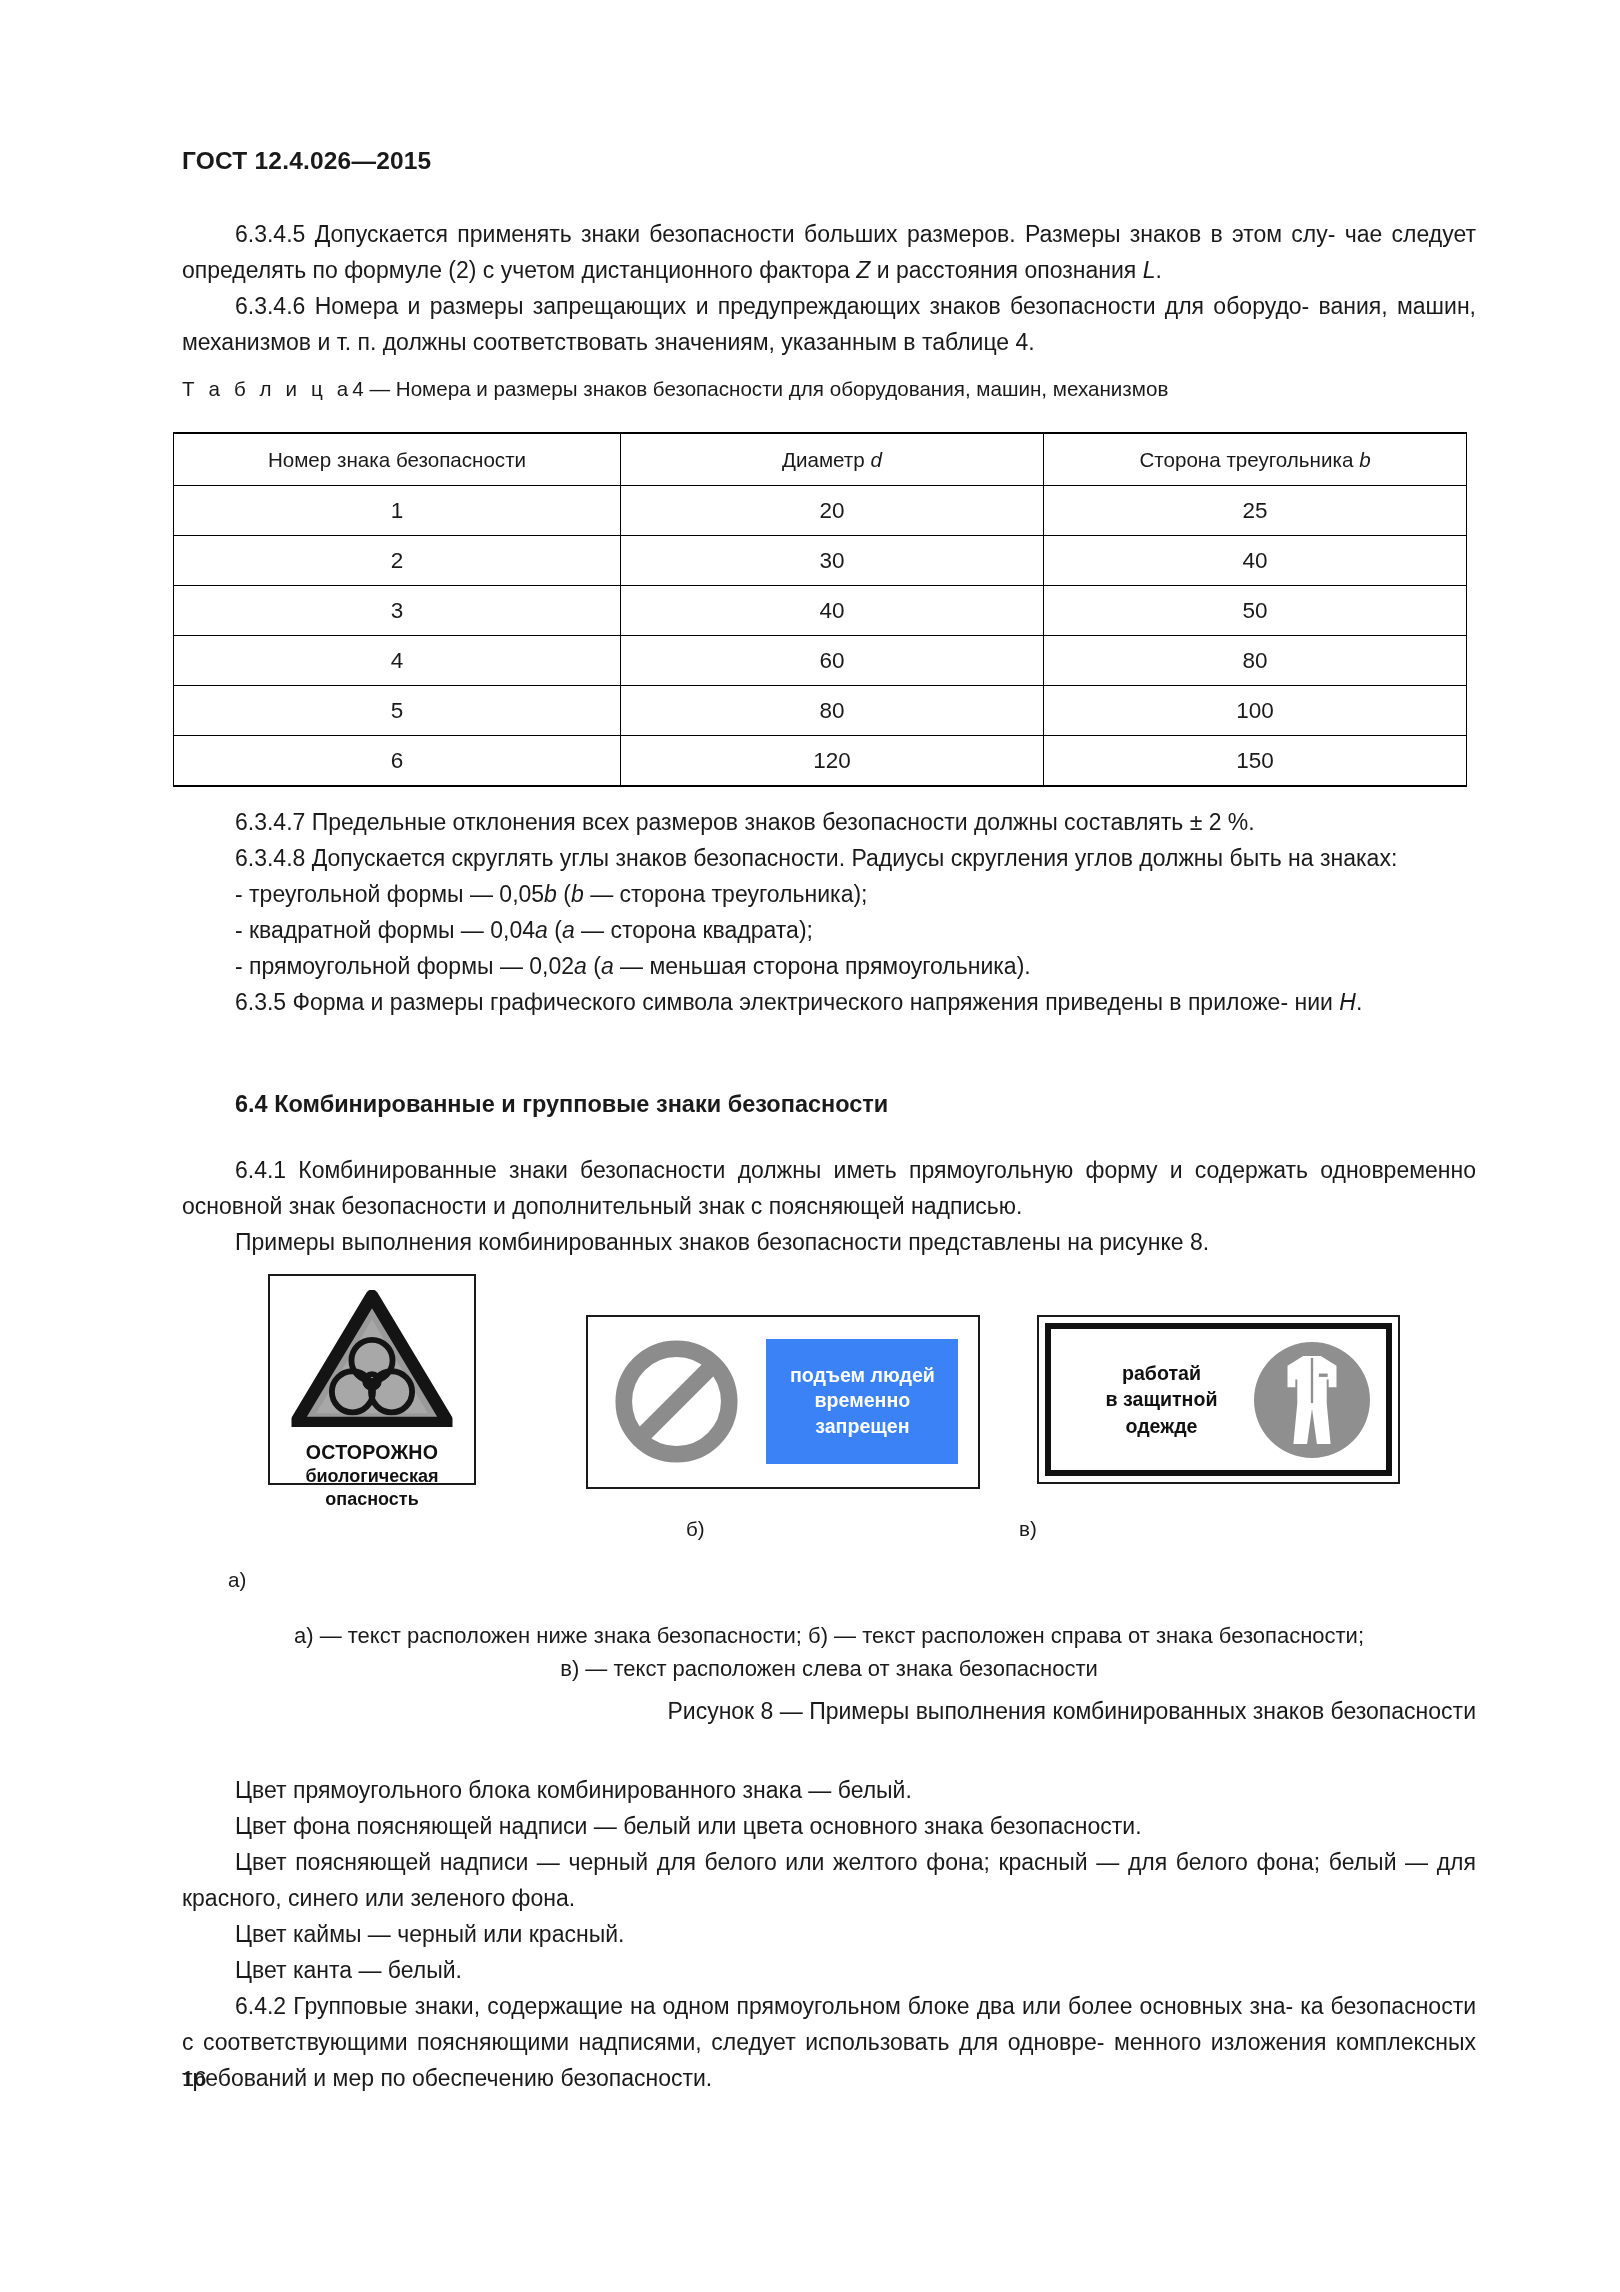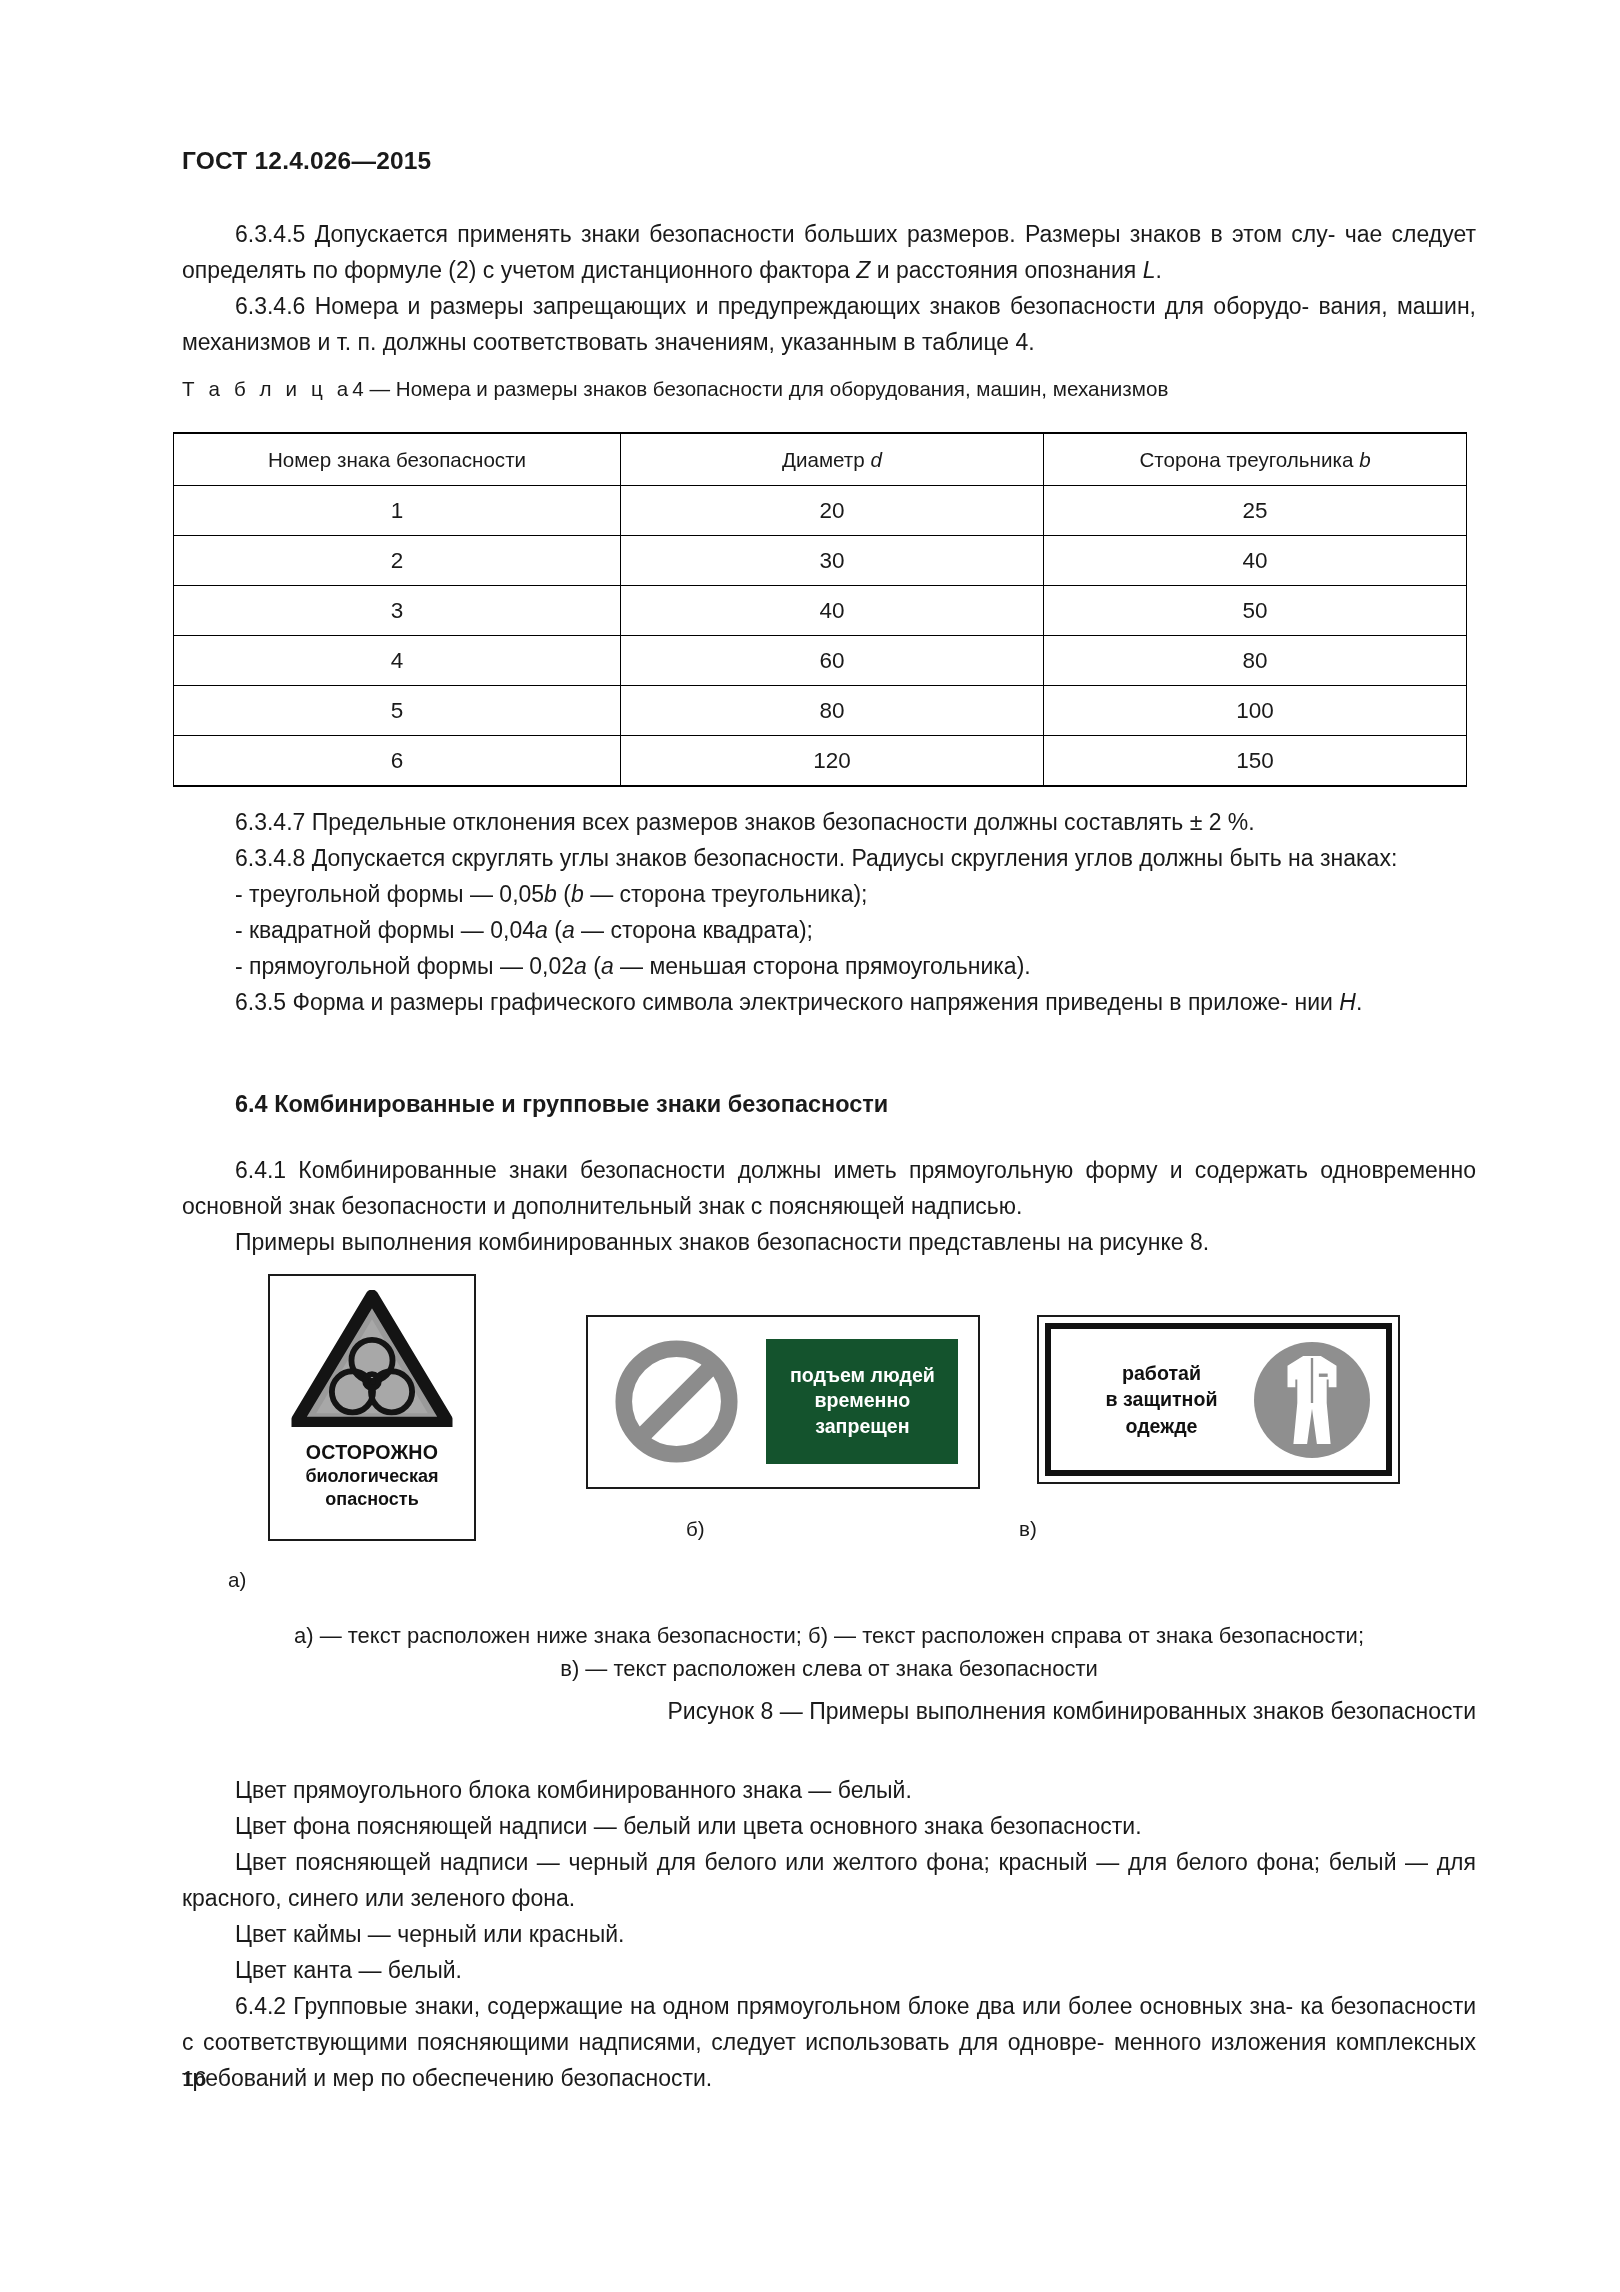--- a/index.html
+++ b/index.html
@@ -123,21 +123,21 @@
     width: 1294px;
     height: 333px;
   }
 
   
   .sign-a {
     position: absolute;
     left: 86px;
     top: 0px;
     width: 208px;
-    height: 267px;
+    height: 211px;
     background: #fff;
     border: 2.9px solid #1a1a1a;
     box-sizing: border-box;
   }
   .tri-wrap {
     position: absolute;
     left: 50%;
     transform: translateX(-50%);
     top: 13.7px;
     width: 161px;
@@ -173,21 +173,21 @@
     top: 21.6px;
     width: 125px;
     height: 125px;
   }
   .sign-b-box {
     position: absolute;
     right: 19.6px;
     top: 21.6px;
     width: 192px;
     height: 125px;
-    background: #14532d;
+    background: #3b82f6;
     display: flex;
     align-items: center;
     justify-content: center;
   }
   .sign-b-box .txt {
     color: #ffffff;
     font-size: 19.6px;
     font-weight: bold;
     line-height: 25.5px;
     text-align: center;

